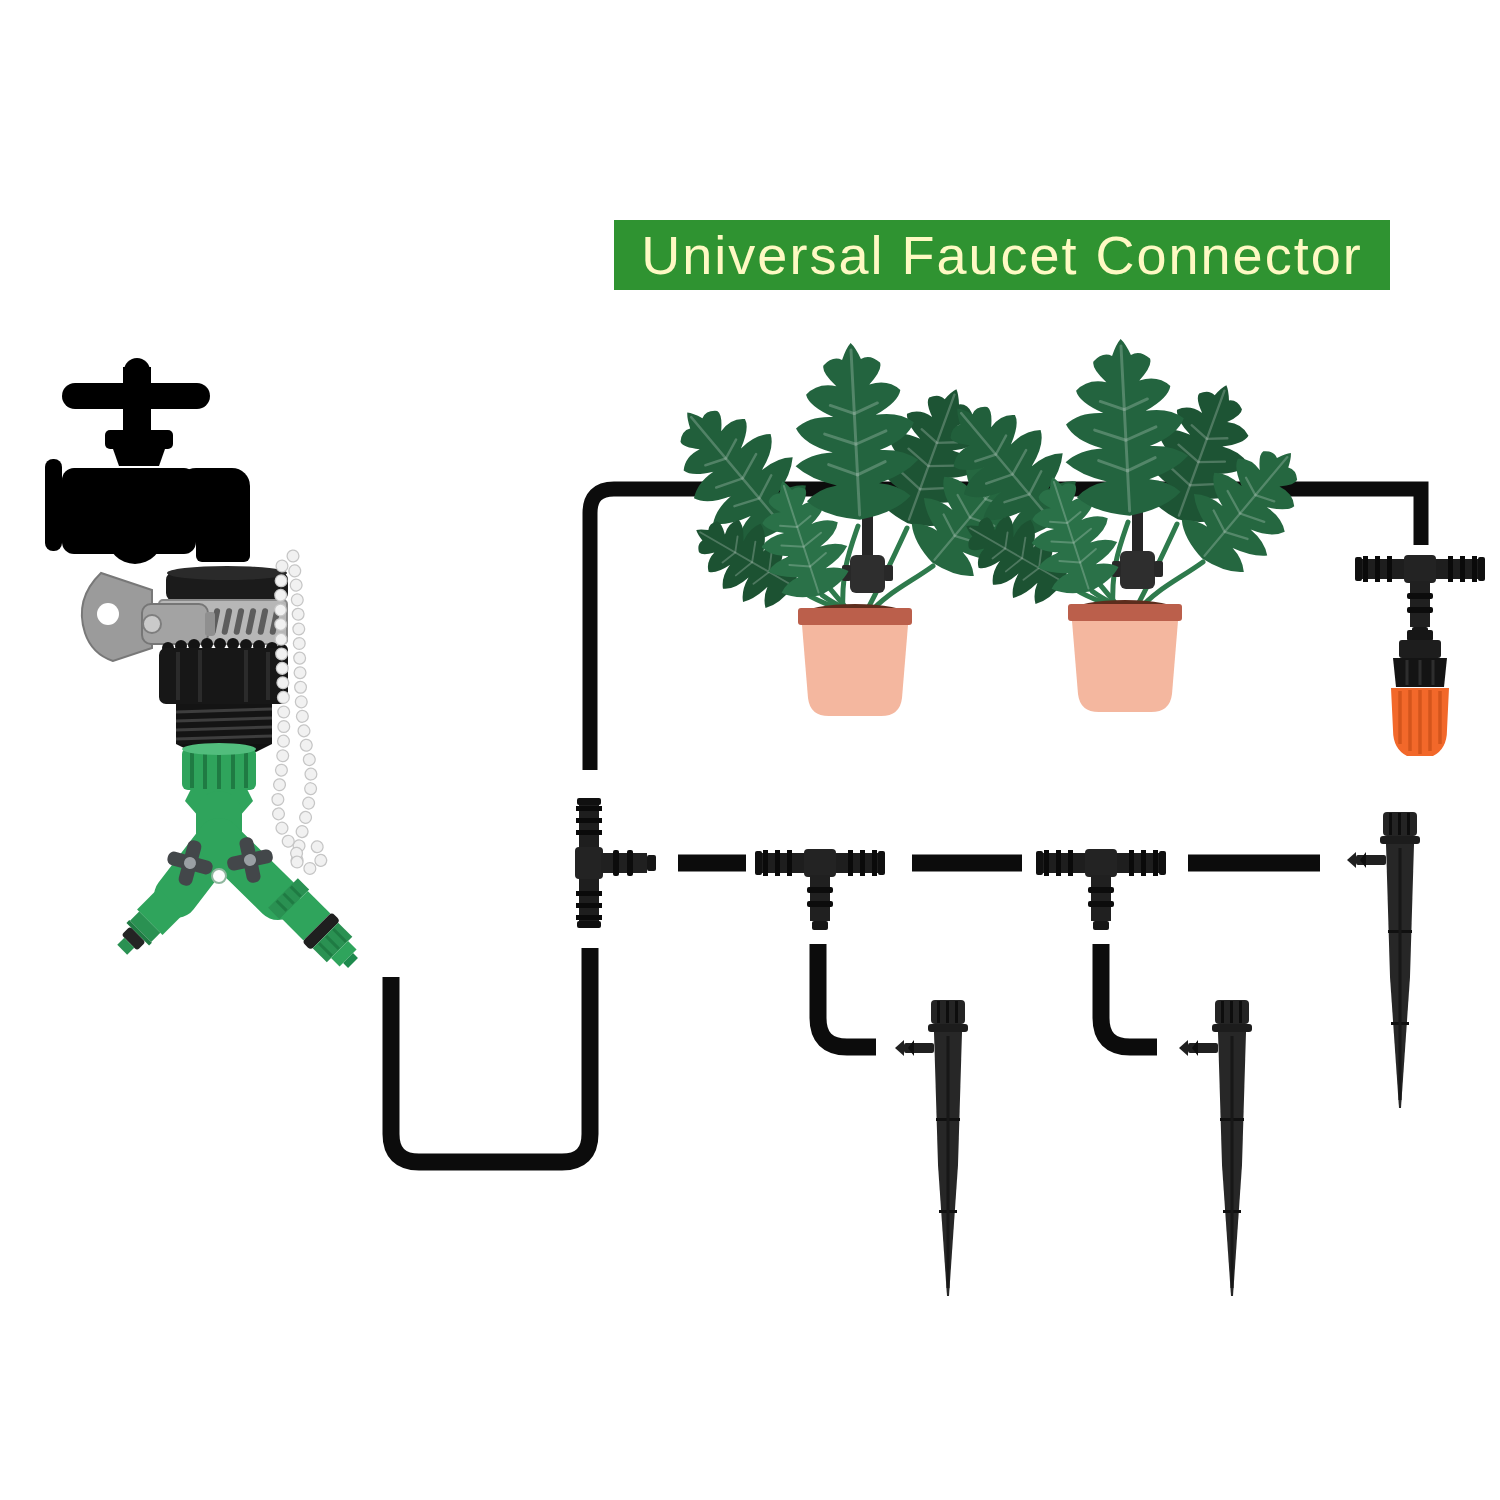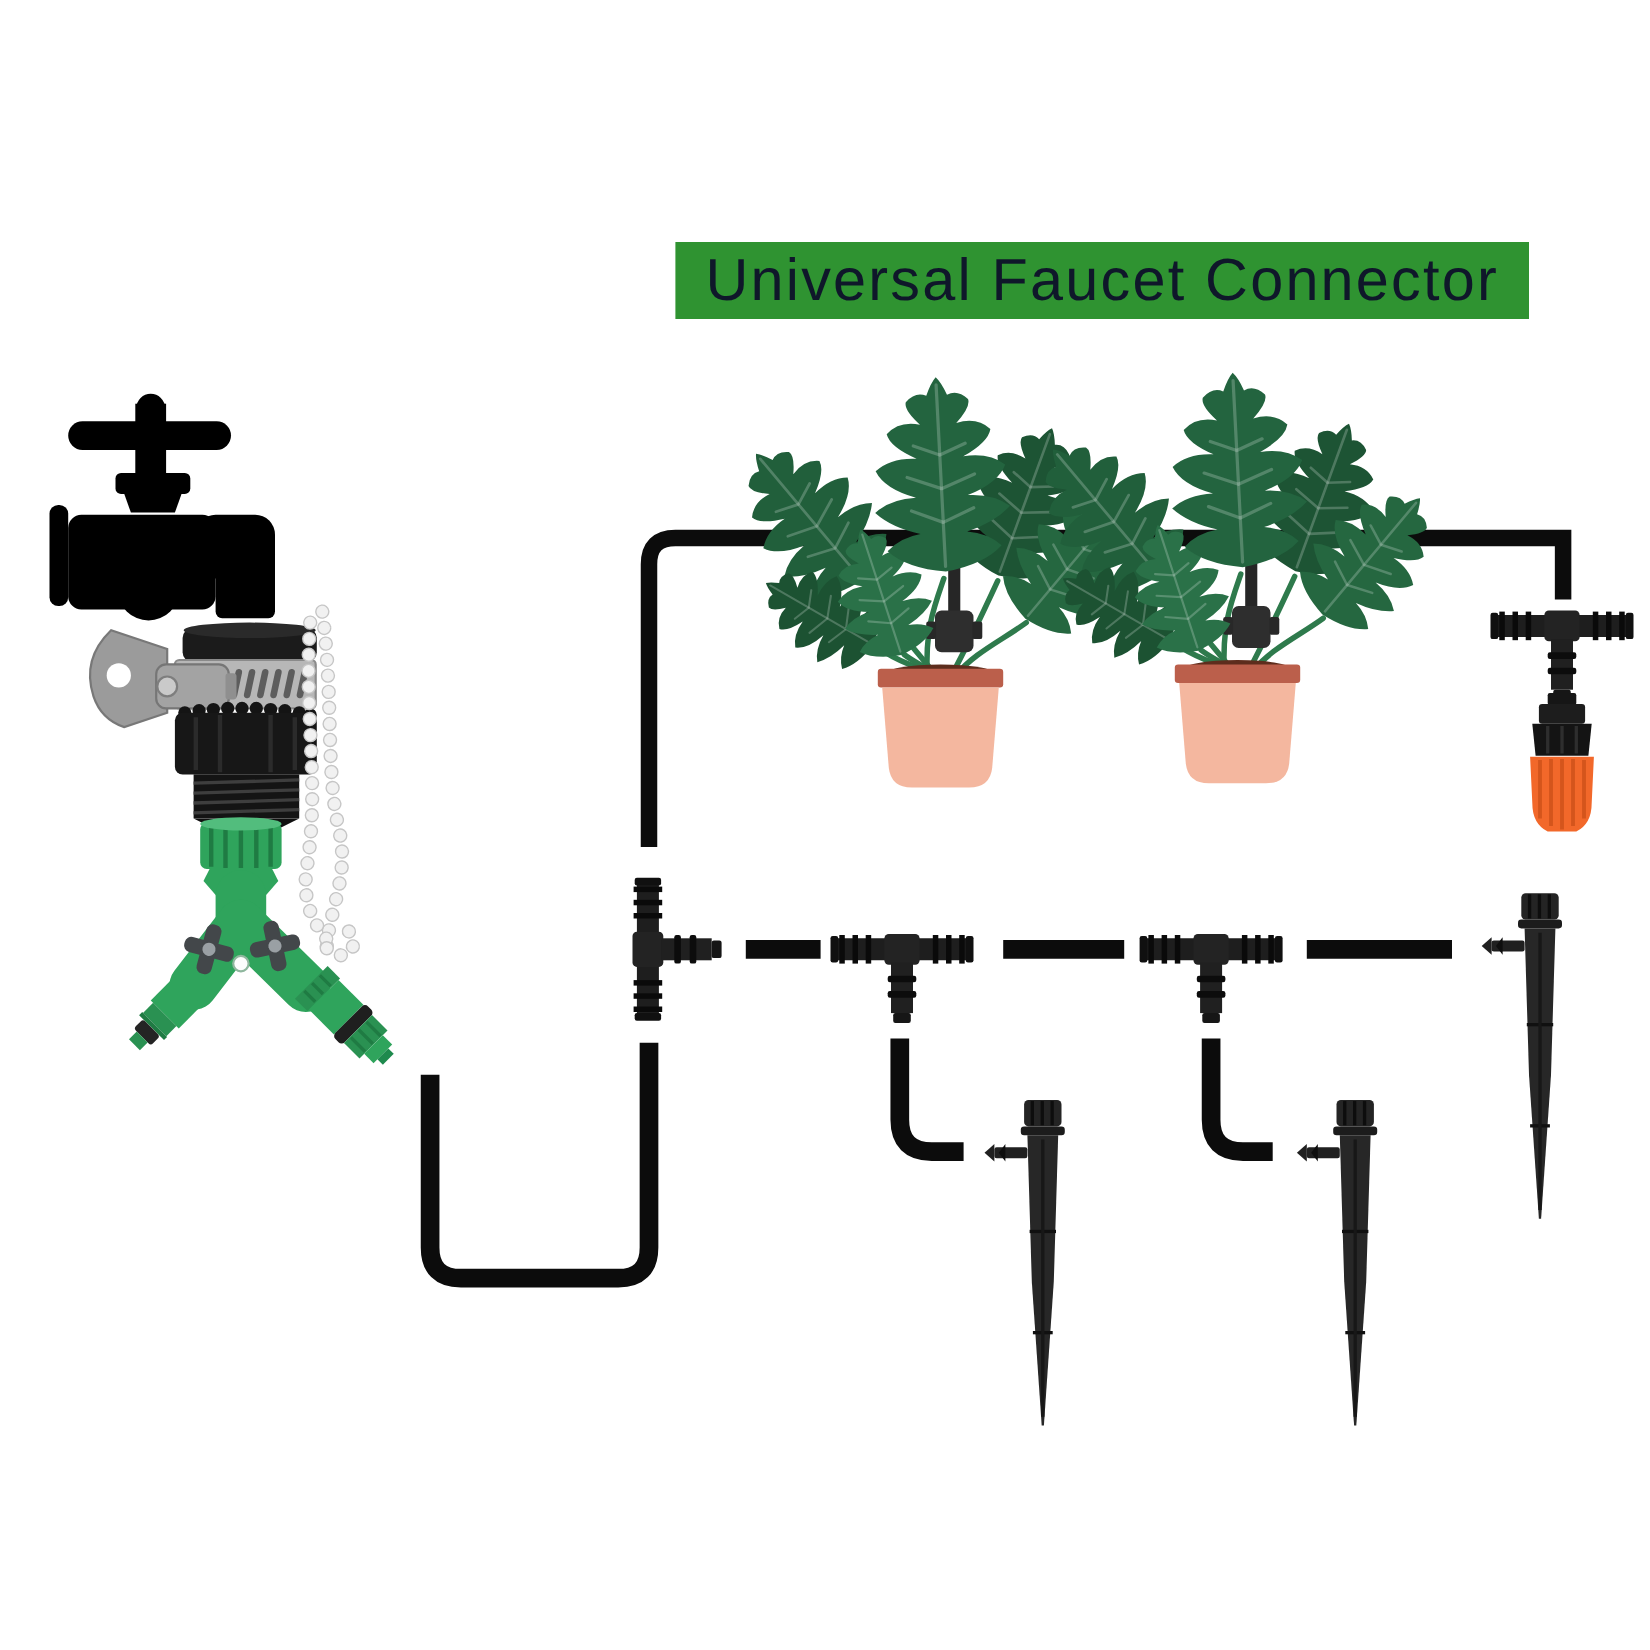--- a/index.html
+++ b/index.html
@@ -1,21 +1,21 @@
 <!DOCTYPE html>
 <html><head>
 <meta charset="utf-8">
 <style>
   html,body{margin:0;padding:0;background:#ffffff;}
   .stage{position:relative;width:1500px;height:1500px;background:#ffffff;overflow:hidden;
          font-family:"Liberation Sans",sans-serif;}
   .scene{position:absolute;left:0;top:0;width:1500px;height:1500px;}
   .banner{position:absolute;left:614px;top:220px;width:776px;height:70px;
           background:#2f9331;display:flex;align-items:center;justify-content:center;}
-  .banner span{color:#0f172a;font-size:54px;letter-spacing:2px;white-space:nowrap;}
+  .banner span{color:#fef9c3;font-size:54px;letter-spacing:2px;white-space:nowrap;}
   .tube{stroke:#0c0c0c;fill:none;}
   .vein{stroke:rgba(255,255,255,0.22);stroke-width:2.5;fill:none;stroke-linecap:round;}
   .stem{stroke:#2e7a4c;stroke-width:5;fill:none;stroke-linecap:round;}
   .chain-under{stroke:#c6c6c6;stroke-width:13;fill:none;stroke-linecap:round;stroke-dasharray:0.1 14.5;}
   .chain-over{stroke:#f1f1f1;stroke-width:10.5;fill:none;stroke-linecap:round;stroke-dasharray:0.1 14.5;}
 </style>
 </head>
 <body>
 
 <div class="stage">

